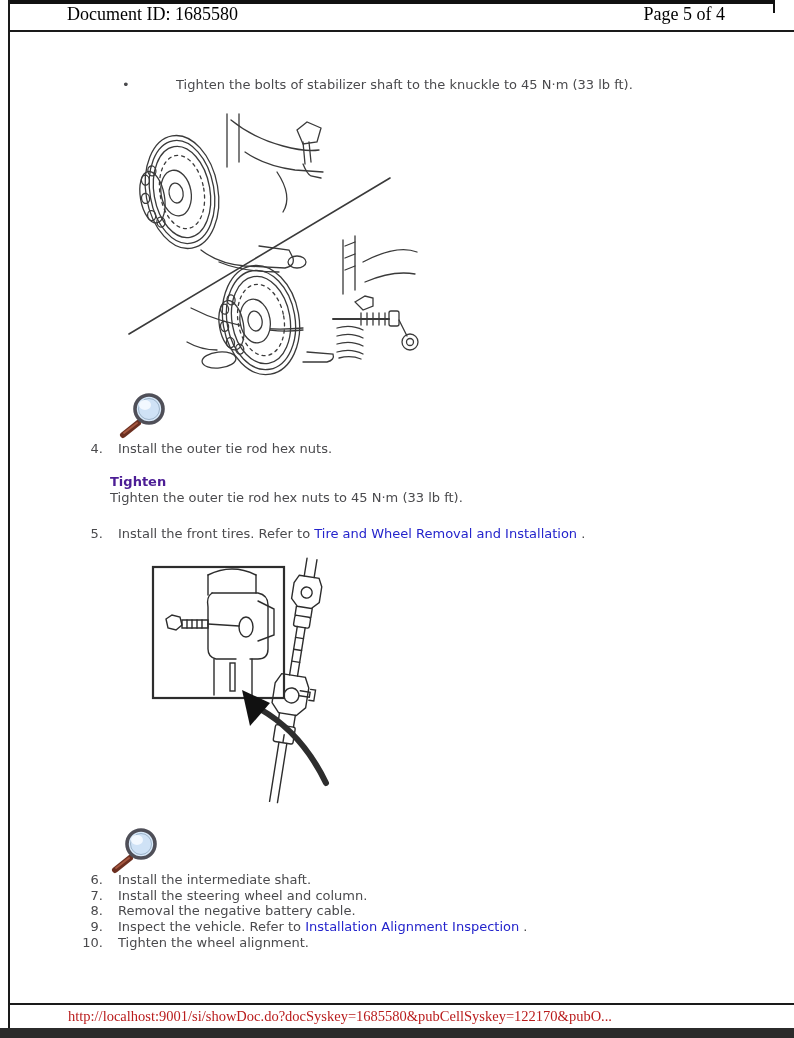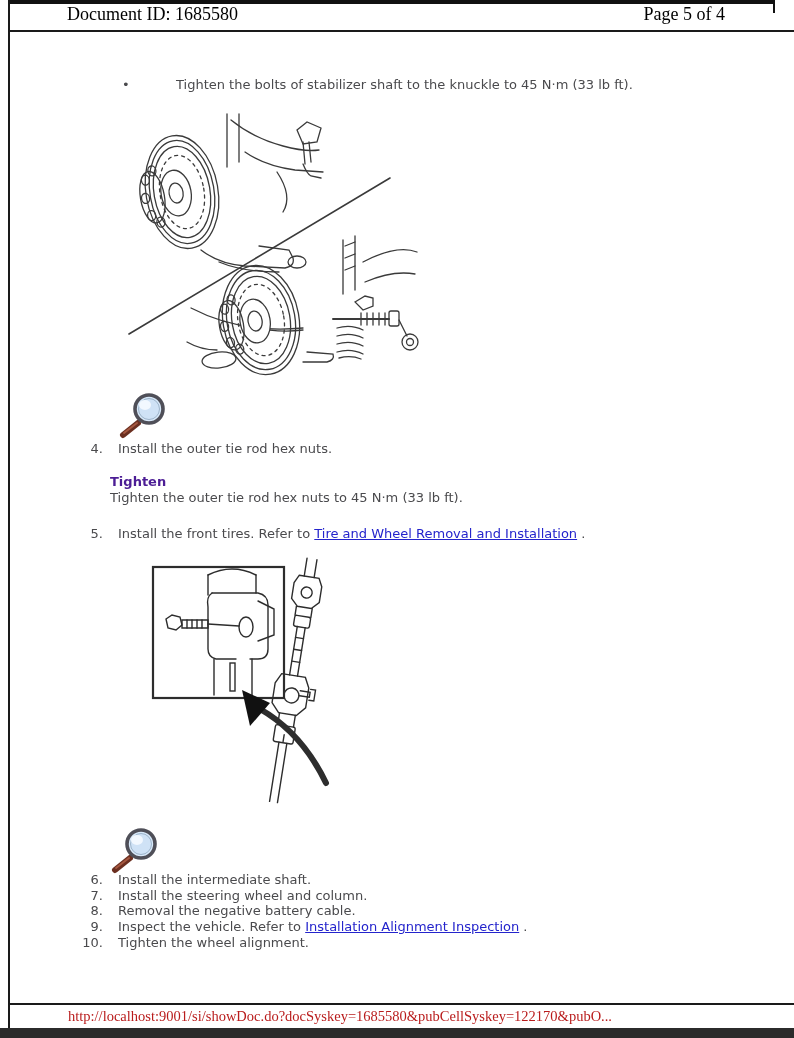--- a/index.html
+++ b/index.html
@@ -28,21 +28,21 @@
 
   .body-text { color:#4a4a4d; font-size:13px; line-height:15.5px; }
   .bullet-dot { left:122px; top:77px; color:#4a4a4d; font-size:13px; }
   .bullet-text { left:136px; top:77px; width:560px;margin-left:40px; }
 
   .step-row { display:flex; }
   .step-num { width:26px; text-align:right; flex:0 0 26px; }
   .step-txt { margin-left:15px; white-space:nowrap; }
   .steps-list .step-row { height:15.7px; }
 
-  a.doclink, .doclink { color:#2424cc; text-decoration:underline; cursor:pointer; }
+  a.doclink, .doclink { color:#2424cc; cursor:pointer; }
   .bold { font-weight:bold; color:#4c1d95; }
 
   .fig { background:#fff; }
   .fig svg { display:block; }
 </style>
 </head>
 <body>
 
 <div class="abs top-bar"></div>
 <div class="abs top-cap"></div>

